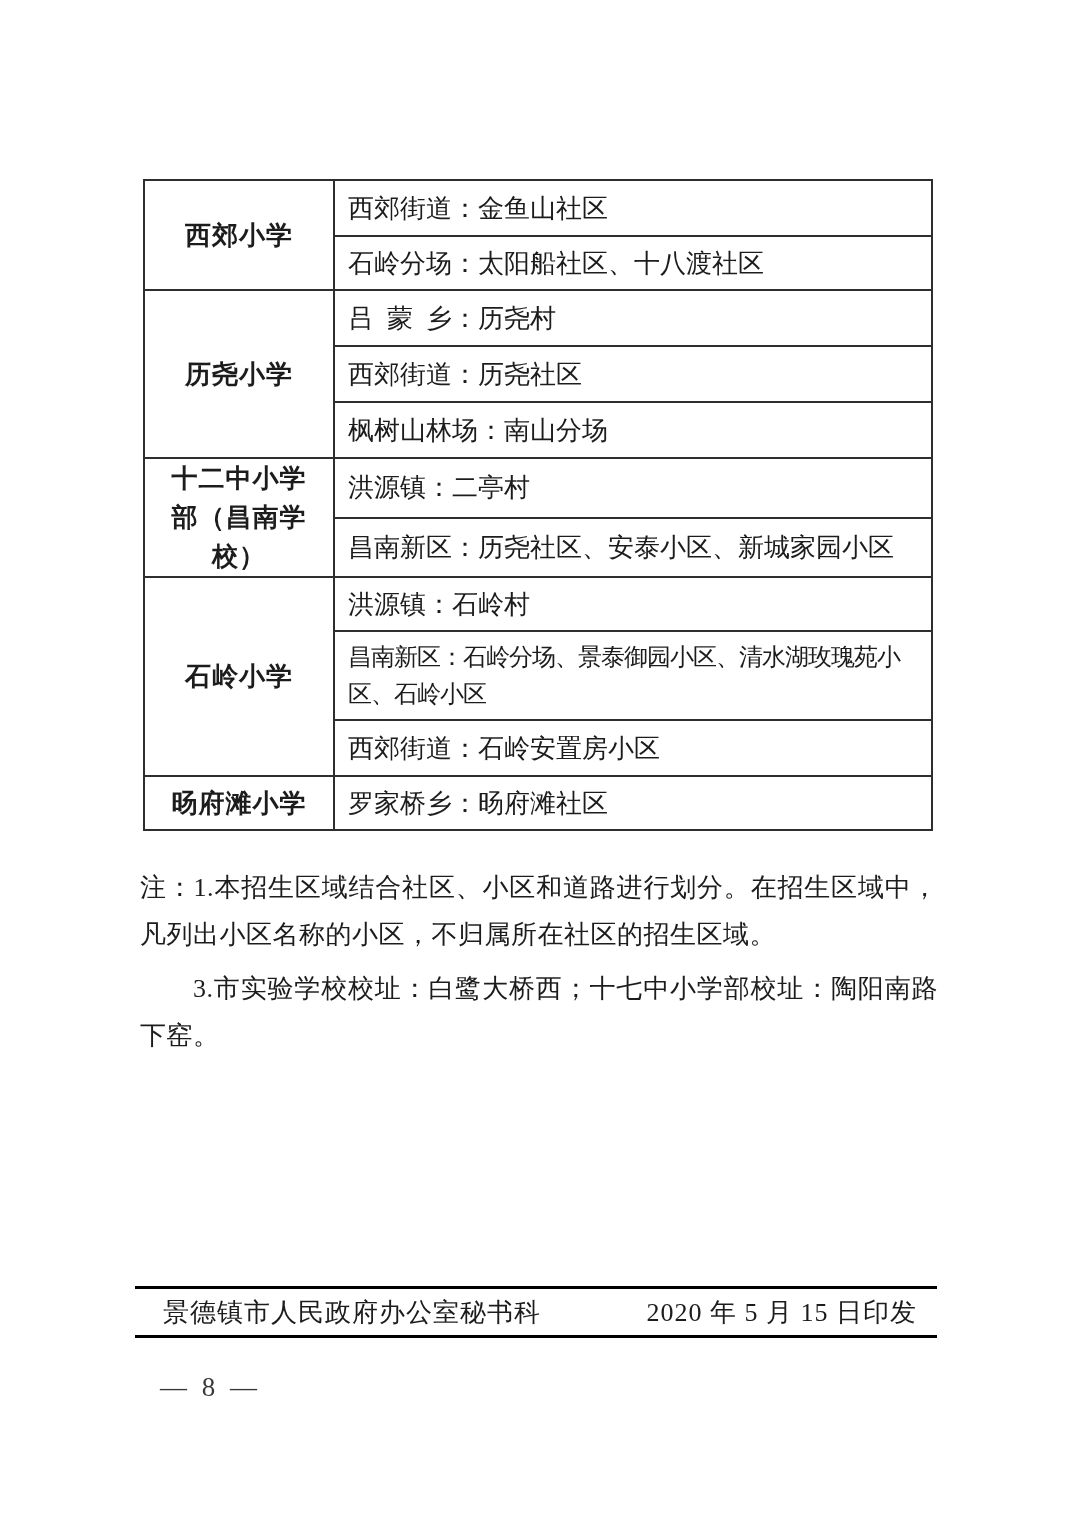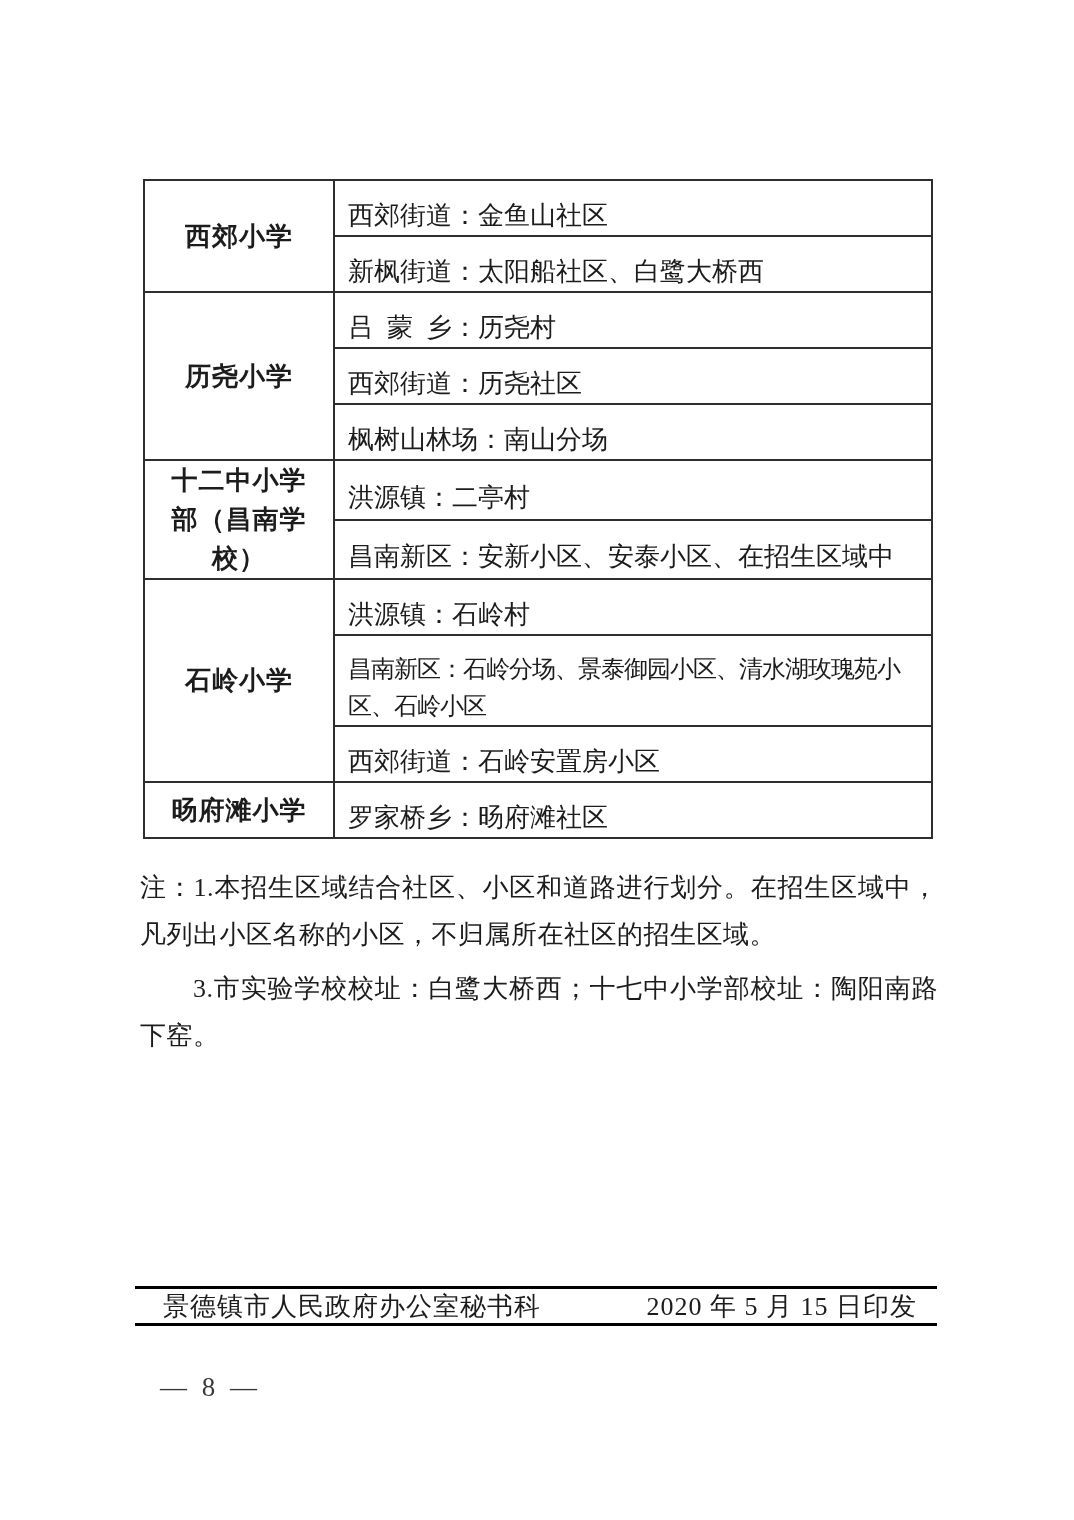--- a/index.html
+++ b/index.html
@@ -32,21 +32,21 @@
     line-height: 39px;
   }
   td.school {
     text-align: center;
     font-weight: bold;
     padding: 0 24px;
     letter-spacing: 1px;
     border-radius: 28px;
   }
   td.area {
-    padding: 15px 10px 0 13px;
+    padding: 0 10px 0 13px;
   }
   td.area.condensed {
     font-size: 24px;
     letter-spacing: -1px;
     line-height: 37px;
   }
   tr.h { height: 54px; }
   tr.h1 { height: 56px; }
   tr.tall { height: 89px; }
 
@@ -63,21 +63,21 @@
   }
   .notes p { margin: 7px; }
   .notes p.indent { text-indent: 53px; }
 
   
   .colophon {
     position: absolute;
     left: 135px;
     top: 1286px;
     width: 802px;
-    height: 40px;
+    height: 52px;
     border-top: 3px solid #000000;
     border-bottom: 3px solid #000000;
     display: flex;
     align-items: center;
     justify-content: space-between;
     padding: 0 20px 0 28px;
     font-size: 26px;
     letter-spacing: 1px;
   }
 
@@ -100,40 +100,40 @@
         <col class="c1">
         <col class="c2">
       </colgroup>
     <tbody>
 
       <tr class="h1">
         <td class="school" rowspan="2">西郊小学</td>
         <td class="area">西郊街道：金鱼山社区</td>
       </tr>
       <tr class="h">
-        <td class="area">新枫街道：太阳船社区、白鹭大桥西</td>
+        <td class="area">石岭分场：太阳船社区、十八渡社区</td>
       </tr>
 
       <tr class="h1">
         <td class="school" rowspan="3">历尧小学</td>
         <td class="area">吕 蒙 乡：历尧村</td>
       </tr>
       <tr class="h1">
         <td class="area">西郊街道：历尧社区</td>
       </tr>
       <tr class="h1">
         <td class="area">枫树山林场：南山分场</td>
       </tr>
 
       <tr class="h">
         <td class="school" rowspan="2">十二中小学部（昌南学校）</td>
         <td class="area">洪源镇：二亭村</td>
       </tr>
       <tr class="h">
-        <td class="area">昌南新区：安新小区、安泰小区、在招生区域中</td>
+        <td class="area">昌南新区：历尧社区、安泰小区、新城家园小区</td>
       </tr>
 
       <tr class="h">
         <td class="school" rowspan="3">石岭小学</td>
         <td class="area">洪源镇：石岭村</td>
       </tr>
       <tr class="tall">
         <td class="area condensed">昌南新区：石岭分场、景泰御园小区、清水湖玫瑰苑小区、石岭小区</td>
       </tr>
       <tr class="h1">

